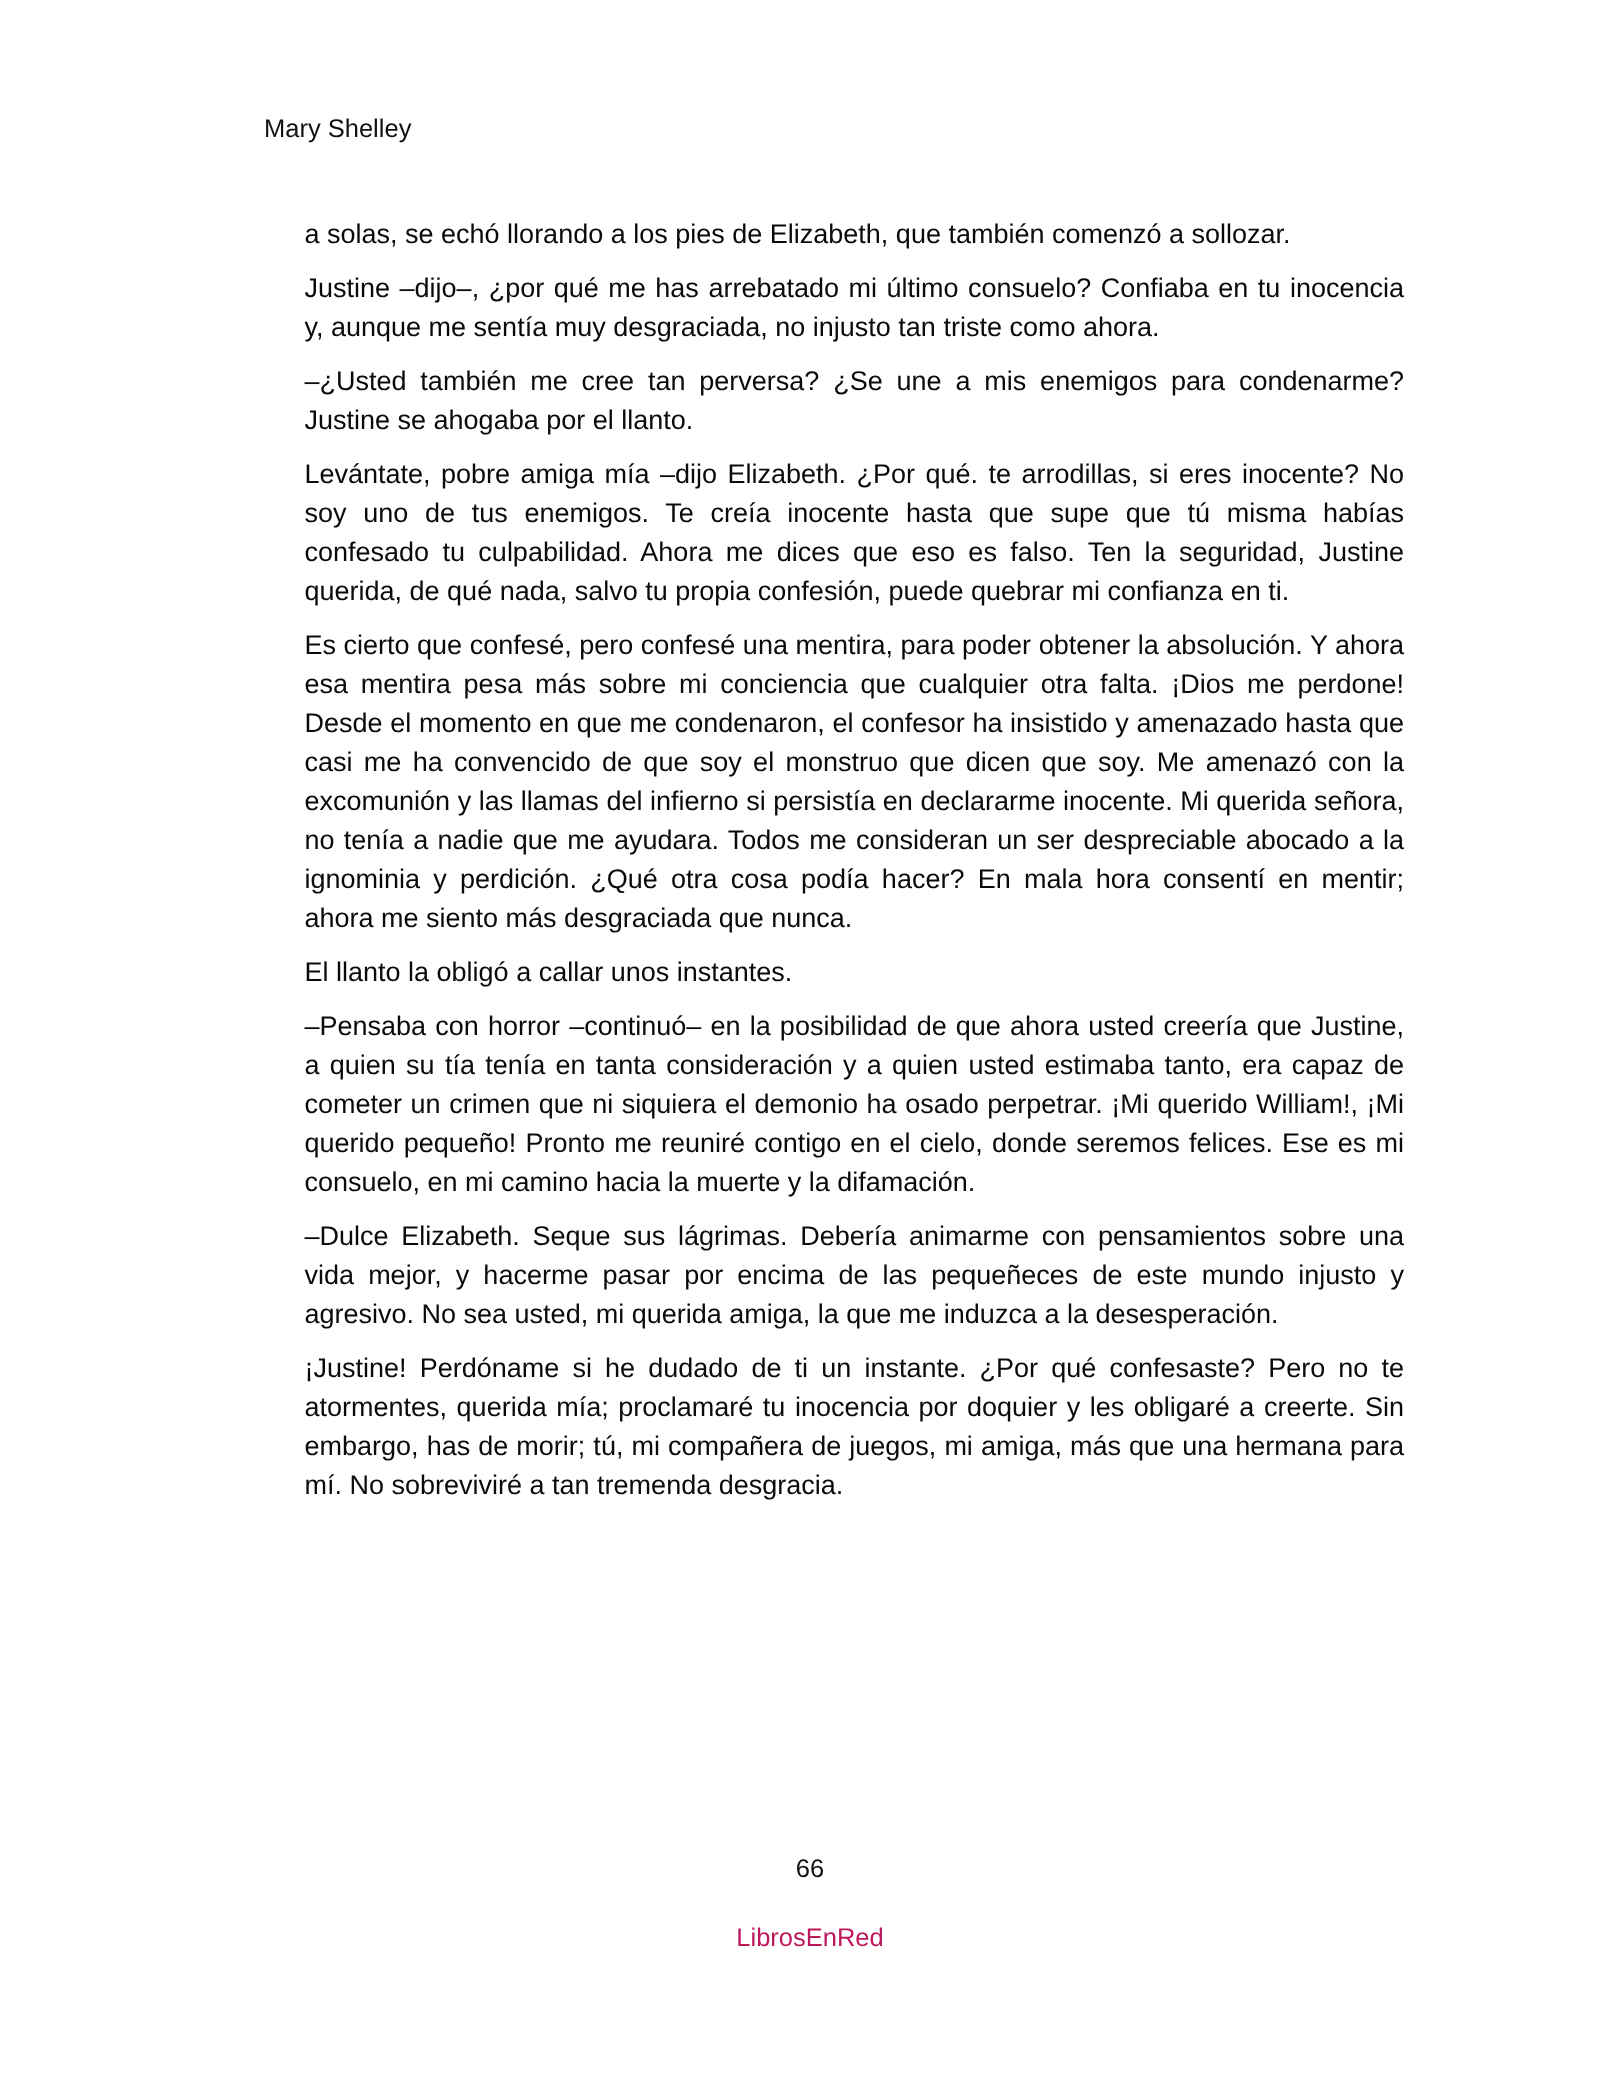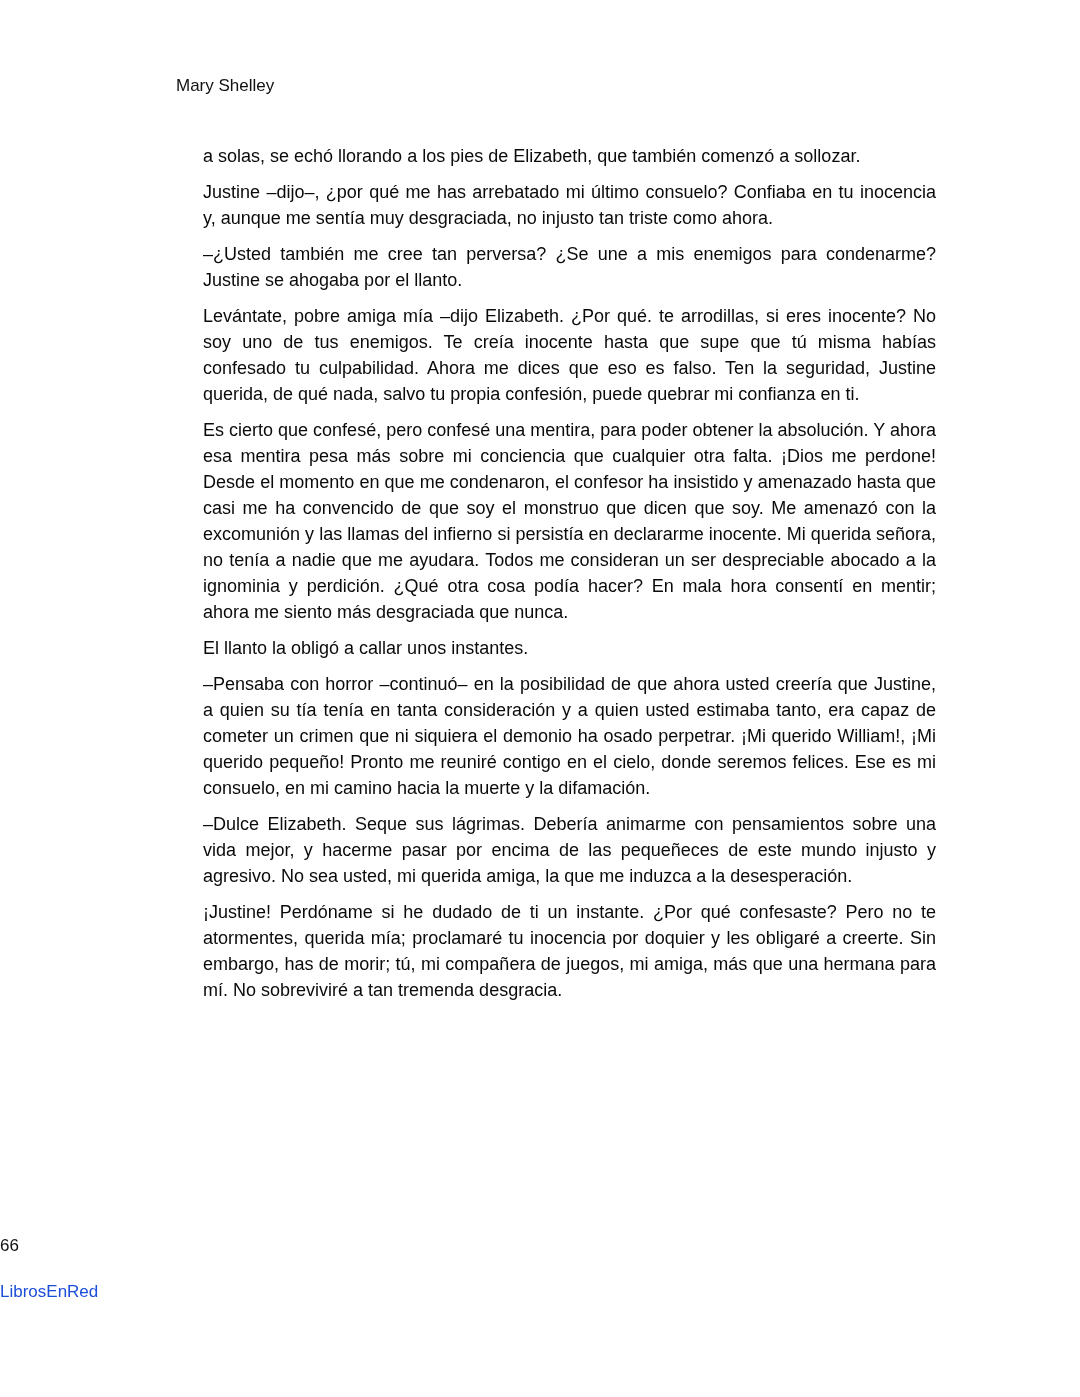--- a/index.html
+++ b/index.html
@@ -36,30 +36,31 @@
     line-height: 26px;
     text-align: justify;
     color: #0a0a0a;
     hyphens: auto;
     -webkit-hyphens: auto;
   }
   .page-footer {
     position: absolute;
     left: 0;
     width: 1080px;
+    text-align: center;
   }
   .page-number {
     top: 1236px;
     font-size: 17px;
     color: #111111;
   }
   .publisher {
     top: 1282px;
     font-size: 17px;
-    color: #1d4ed8;
+    color: #be185d;
   }
 </style>
 </head>
 <body>
 
 <div class="page">
 
   <div class="running-header">Mary Shelley</div>
 
   <div class="text-block">

